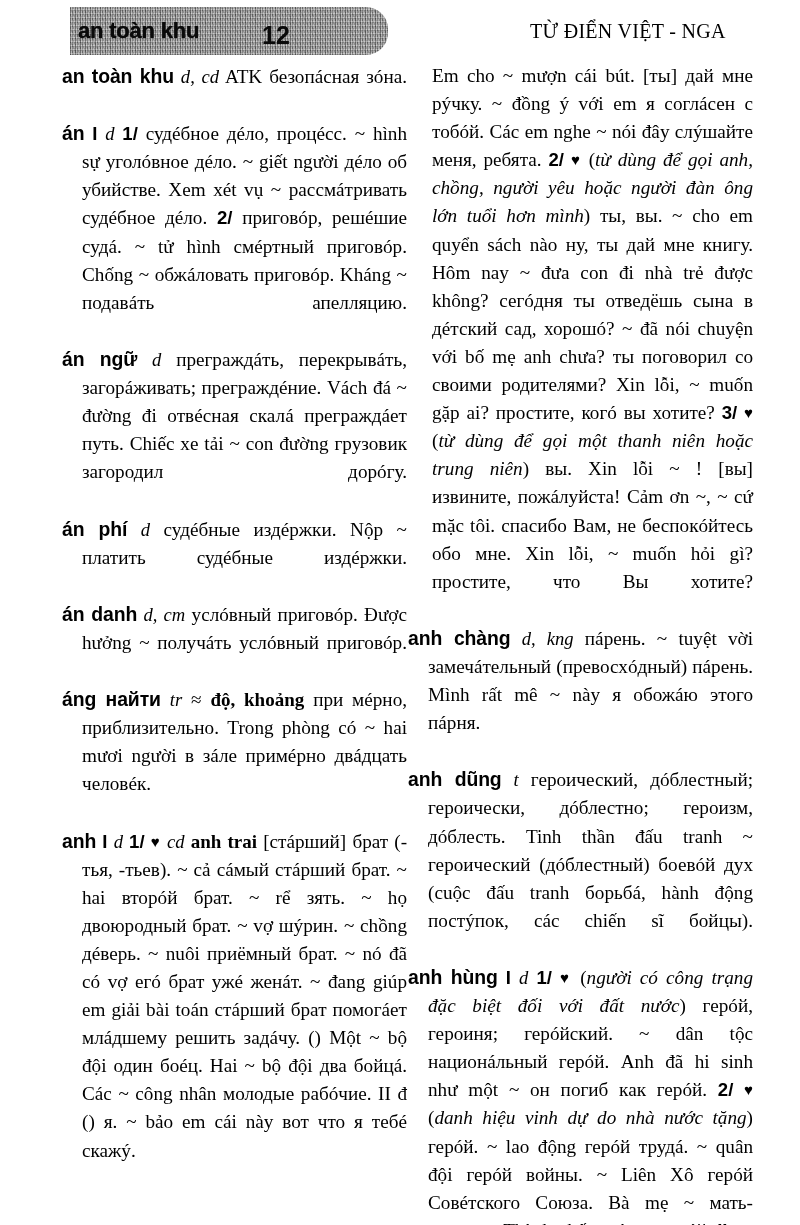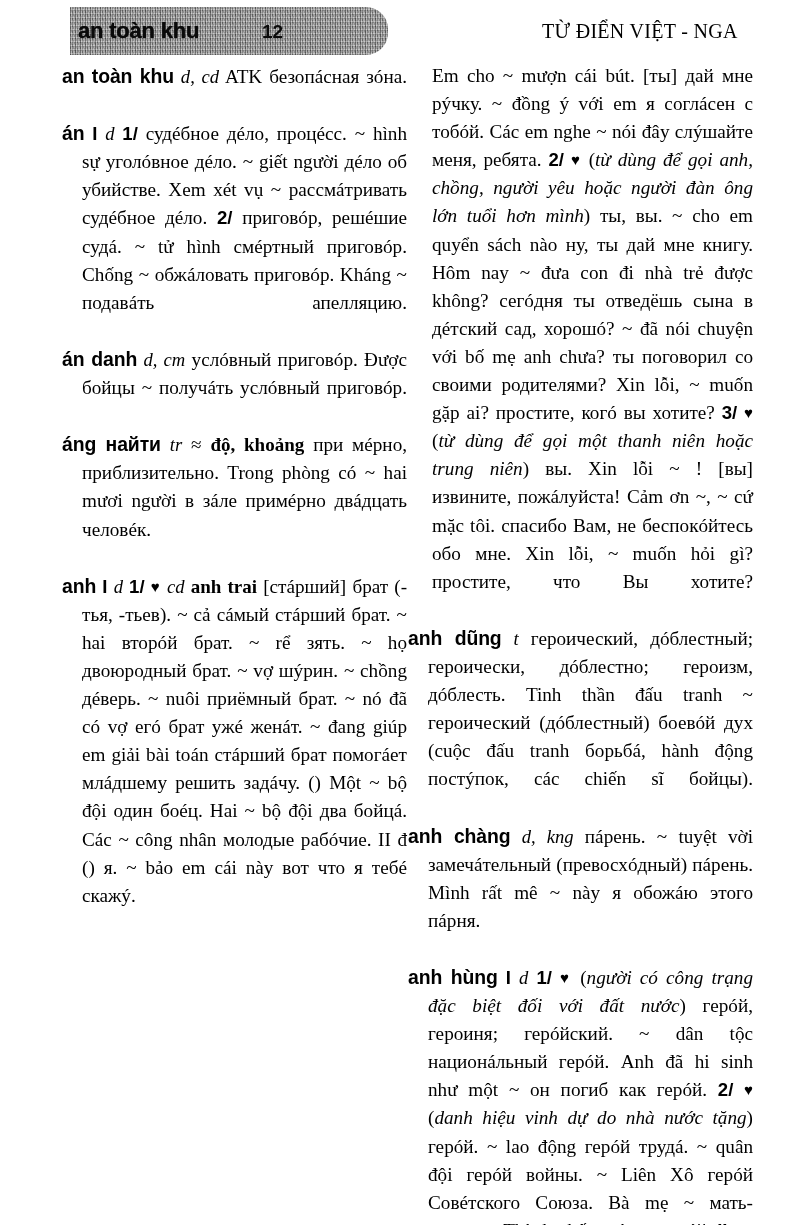--- a/index.html
+++ b/index.html
@@ -52,26 +52,26 @@
     font-size: 22px;
     letter-spacing: -.2px;
     color: #0a0a0a;
     text-shadow: 0 0 1px rgba(0,0,0,.85);
   }
   .head-page {
     position: absolute;
     left: 262px; top: 21px;
     font-family: "Liberation Sans", sans-serif;
     font-weight: bold;
-    font-size: 19px;
+    font-size: 25px;
     color: #0a0a0a;
   }
   .head-right {
     position: absolute;
-    left: 542px; top: 20px;
+    left: 530px; top: 20px;
     font-family: "Liberation Serif", serif;
     font-size: 20px;
     letter-spacing: .3px;
     color: #000;
   }
 
   
   #columns {
     position: absolute;
     left: 0; top: 62px;
@@ -157,34 +157,36 @@
 <div id="columns">
 
   <div class="column" id="col-left">
 
     <p class="entry"><span class="hw">an toàn khu</span> <span class="gram">d, cd</span> <span>ATK безопáсная зóна.</span></p>
 
 
     <p class="entry"><span class="hw">án</span> <span class="rom">I</span> <span class="gram">d</span> <span><span class="sense">1/</span> судéбное дéло, процéсс. ~ hình sự уголóвное дéло. ~ giết người дéло об убийстве. Xem xét vụ ~ рассмáтривать судéбное дéло. <span class="sense">2/</span> приговóр, решéшие судá. ~ tử hình смéртный приговóр. Chống ~ обжáловать приговóр. Kháng ~ подавáть апелляцию.</span></p>
 
 
+    <p class="entry"><span class="hw">án ngữ</span> <span class="gram">d</span> <span>преграждáть, перекрывáть, загорáживать; преграждéние. Vách đá ~ đường đi отвéсная скалá преграждáет путь. Chiếc xe tải ~ con đường грузовик загородил дорóгу.</span></p>
 
+    <p class="entry"><span class="hw">án phí</span> <span class="gram">d</span> <span>судéбные издéржки. Nộp ~ платить судéбные издéржки.</span></p>
 
-    <p class="entry"><span class="hw">án danh</span> <span class="gram">d, cm</span> <span>услóвный приговóр. Được бойцы ~ получáть услóвный приговóр.</span></p>
+    <p class="entry"><span class="hw">án danh</span> <span class="gram">d, cm</span> <span>услóвный приговóр. Được hưởng ~ получáть услóвный приговóр.</span></p>
 
     <p class="entry"><span class="hw">áng найти</span> <span class="gram">tr</span> <span>≈ <span class="hv">độ, khoảng</span> при мéрно, приблизительно. Trong phòng có ~ hai mươi người в зáле примéрно двáдцать человéк.</span></p>
 
     <p class="entry nostretch"><span class="hw">anh</span> <span class="rom">I</span> <span class="gram">d</span> <span><span class="sense">1/</span> <span class="heart">♥</span> <span class="gram">cd</span> <span class="hv">anh trai</span> [стáрший] брат (-тья, -тьев). ~ cả сáмый стáрший брат. ~ hai вторóй брат. ~ rể зять. ~ họ двоюродный брат. ~ vợ шýрин. ~ chồng дéверь. ~ nuôi приёмный брат. ~ nó đã có vợ егó брат ужé женáт. ~ đang giúp em giải bài toán стáрший брат помогáет млáдшему решить задáчу.  () Một ~ bộ đội один боéц. Hai ~ bộ đội два бойцá. Các ~ công nhân молодые рабóчие. II đ   () я. ~ bảo em cái này вот что я тебé скажý.</span></p>
 
   </div>
 
   <div class="column" id="col-right">
 
     <p class="entry cont"><span>Em cho ~ mượn cái bút. [ты] дай мне рýчку. ~ đồng ý với em я соглáсен с тобóй. Các em nghe ~ nói đây слýшайте меня, ребята. <span class="sense">2/</span> <span class="heart">♥</span> (<span class="it">từ dùng để gọi anh, chồng, người yêu hoặc người đàn ông lớn tuổi hơn mình</span>) ты, вы. ~ cho em quyển sách nào ну, ты дай мне книгу. Hôm nay ~ đưa con đi nhà trẻ được không? сегóдня ты отведёшь сына в дéтский сад, хорошó? ~ đã nói chuyện với bố mẹ anh chưa? ты поговорил со своими родителями? Xin lỗi, ~ muốn gặp ai? простите, когó вы хотите? <span class="sense">3/</span> <span class="heart">♥</span> (<span class="it">từ dùng để gọi một thanh niên hoặc trung niên</span>) вы. Xin lỗi ~ ! [вы] извините, пожáлуйста! Cảm ơn ~, ~ cứ mặc tôi. спасибо Вам, не беспокóйтесь обо мне. Xin lỗi, ~ muốn hỏi gì? простите, что Вы хотите?</span></p>
 
+    <p class="entry"><span class="hw">anh chàng</span> <span class="gram">d, kng</span> <span>пáрень. ~ tuyệt vời замечáтельный (превосхóдный) пáрень. Mình rất mê ~ này я обожáю этого пáрня.</span></p>
+
     <p class="entry"><span class="hw">anh dũng</span> <span class="gram">t</span> <span>героический, дóблестный; героически, дóблестно; героизм, дóблесть. Tinh thần đấu tranh ~ героический (дóблестный) боевóй дух (cuộc đấu tranh борьбá, hành động постýпок, các chiến sĩ бойцы).</span></p>
-
-    <p class="entry"><span class="hw">anh chàng</span> <span class="gram">d, kng</span> <span>пáрень. ~ tuyệt vời замечáтельный (превосхóдный) пáрень. Mình rất mê ~ này я обожáю этого пáрня.</span></p>
 
     <p class="entry"><span class="hw">anh hùng</span> <span class="rom">I</span> <span class="gram">d</span> <span><span class="sense">1/</span> <span class="heart">♥</span> (<span class="it">người có công trạng đặc biệt đối với đất nước</span>) герóй, героиня; герóйский. ~ dân tộc национáльный герóй. Anh đã hi sinh như một ~ он погиб как герóй. <span class="sense">2/</span> <span class="heart">♥</span> (<span class="it">danh hiệu vinh dự do nhà nước tặng</span>) герóй. ~ lao động герóй трудá. ~ quân đội герóй войны. ~ Liên Xô герóй Совéтского Союза. Bà mẹ ~ мать-героиня. Thành phố ~ гóро-дгерóй. <span class="rom">II</span> t <span class="heart">♥</span> () героический. Nhân dân (quân đội ármия, đất nước странá) ~ героическийварóд. Chiến công ( hành động постýпок, cuộc chiến đấu борьбá) ~ героический пóдвиг.</span></p>
 
   </div>
 </div>
 
 </body></html>

